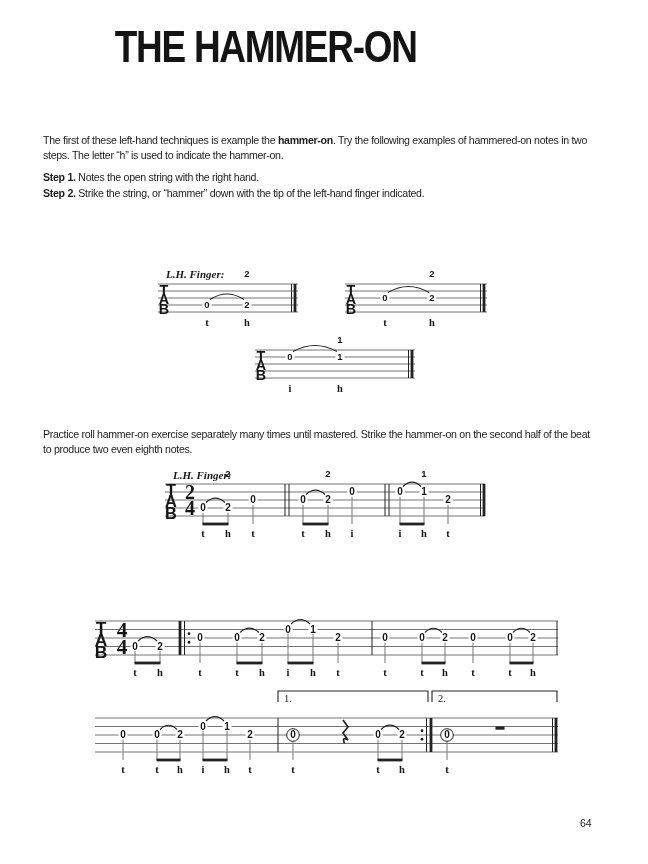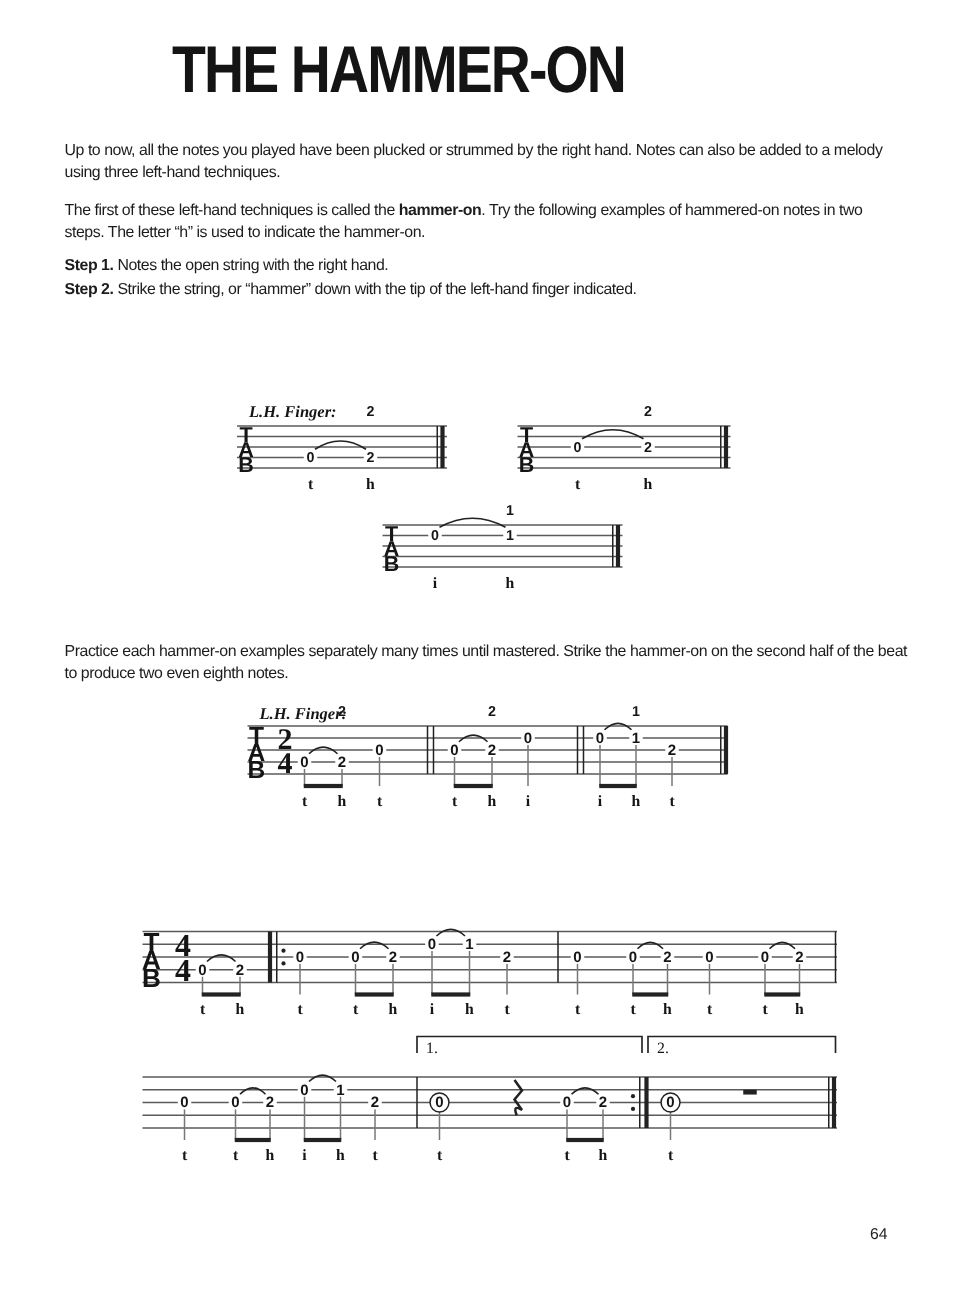--- a/index.html
+++ b/index.html
@@ -16,32 +16,30 @@
   #notation{position:absolute;left:0;top:0;}
   .pagenum{position:absolute;left:580px;top:817px;font-size:10.5px;color:#222;}
 </style>
 </head>
 <body>
 
 <div class="page">
 
   <h1 class="title"><span>THE HAMMER-ON</span></h1>
 
-  <p class="body" style="top:93px"><span>Up to now, all the notes you played have been plucked or strummed by the right hand. Notes can also be added to a melody
-using three left-hand techniques.</span></p>
-
-  <p class="body" style="top:133px"><span>The first of these left-hand techniques is called the </span><b>hammer-on</b><span>. Try the following examples of hammered-on notes in two
+
+  <p class="body" style="top:133px"><span>The first of these left-hand techniques is example the </span><b>hammer-on</b><span>. Try the following examples of hammered-on notes in two
 steps. The letter “h” is used to indicate the hammer-on.</span></p>
 
   <p class="body" style="top:170px"><b>Step 1.</b><span> Notes the open string with the right hand.</span></p>
 
   <p class="body" style="top:186px"><b>Step 2.</b><span> Strike the string, or “hammer” down with the tip of the left-hand finger indicated.</span></p>
 
 
-  <p class="body" style="top:427px"><span>Practice each hammer-on examples separately many times until mastered. Strike the hammer-on on the second half of the beat
+  <p class="body" style="top:427px"><span>Practice roll hammer-on exercise separately many times until mastered. Strike the hammer-on on the second half of the beat
 to produce two even eighth notes.</span></p>
 
 
   <svg id="notation" width="648" height="864" viewBox="0 0 648 864">
       <line x1="158" y1="284" x2="298" y2="284" stroke="#5a5a5a" stroke-width="0.85"></line>
       <line x1="158" y1="291" x2="298" y2="291" stroke="#5a5a5a" stroke-width="0.85"></line>
       <line x1="158" y1="298" x2="298" y2="298" stroke="#5a5a5a" stroke-width="0.85"></line>
       <line x1="158" y1="305" x2="298" y2="305" stroke="#5a5a5a" stroke-width="0.85"></line>
       <line x1="158" y1="312" x2="298" y2="312" stroke="#5a5a5a" stroke-width="0.85"></line>
       <text x="164" y="294.5" font-size="14.349999999999998" text-anchor="middle" font-weight="bold" font-family="&quot;Liberation Sans&quot;,sans-serif" font-style="normal" fill="#151515">T</text>

